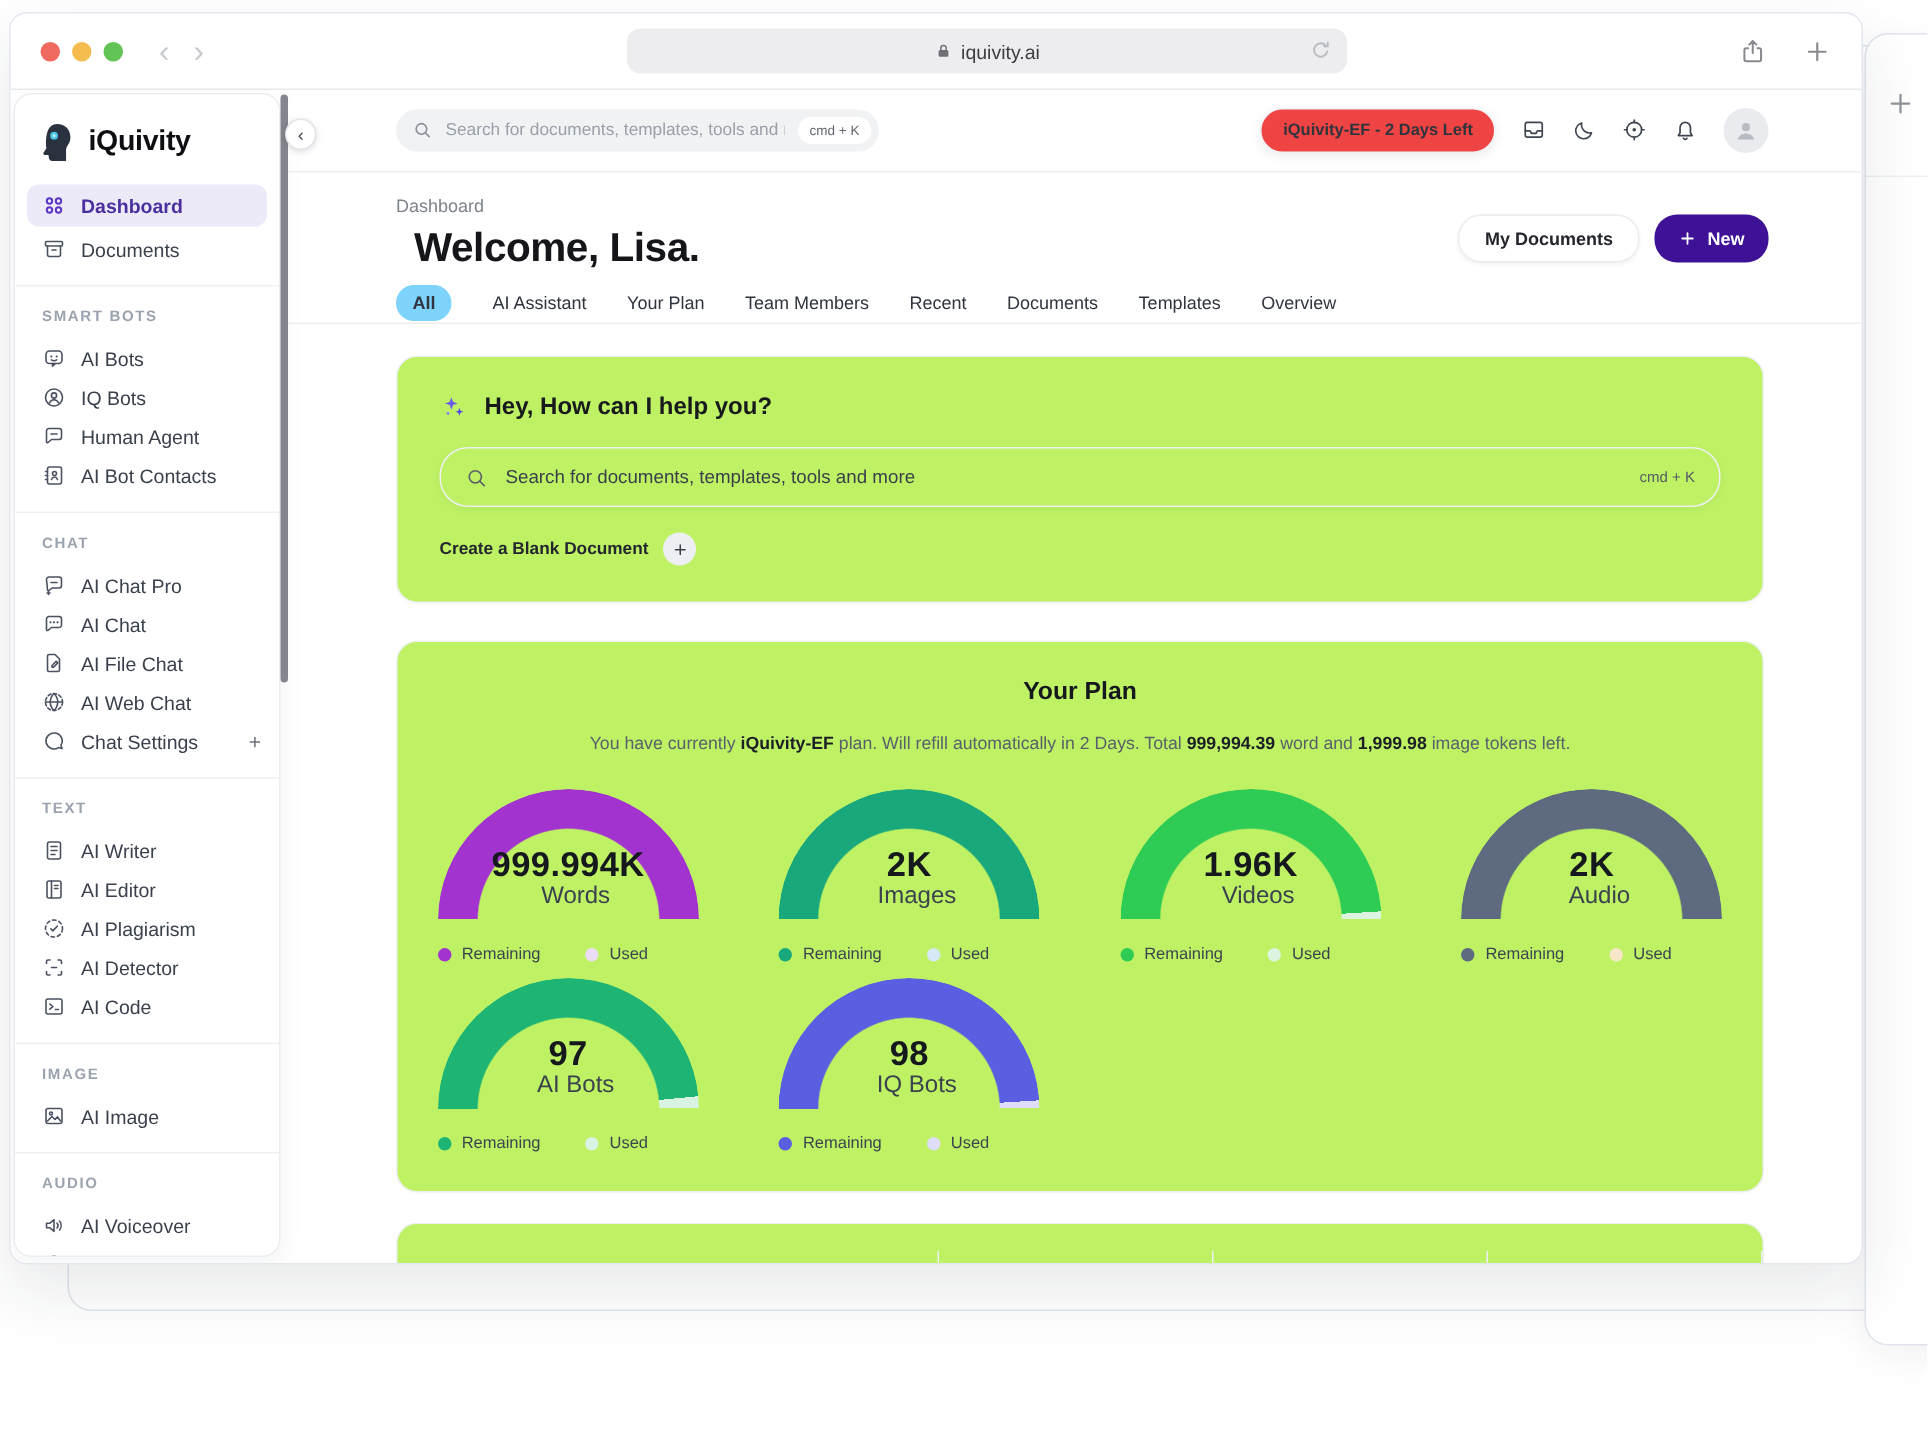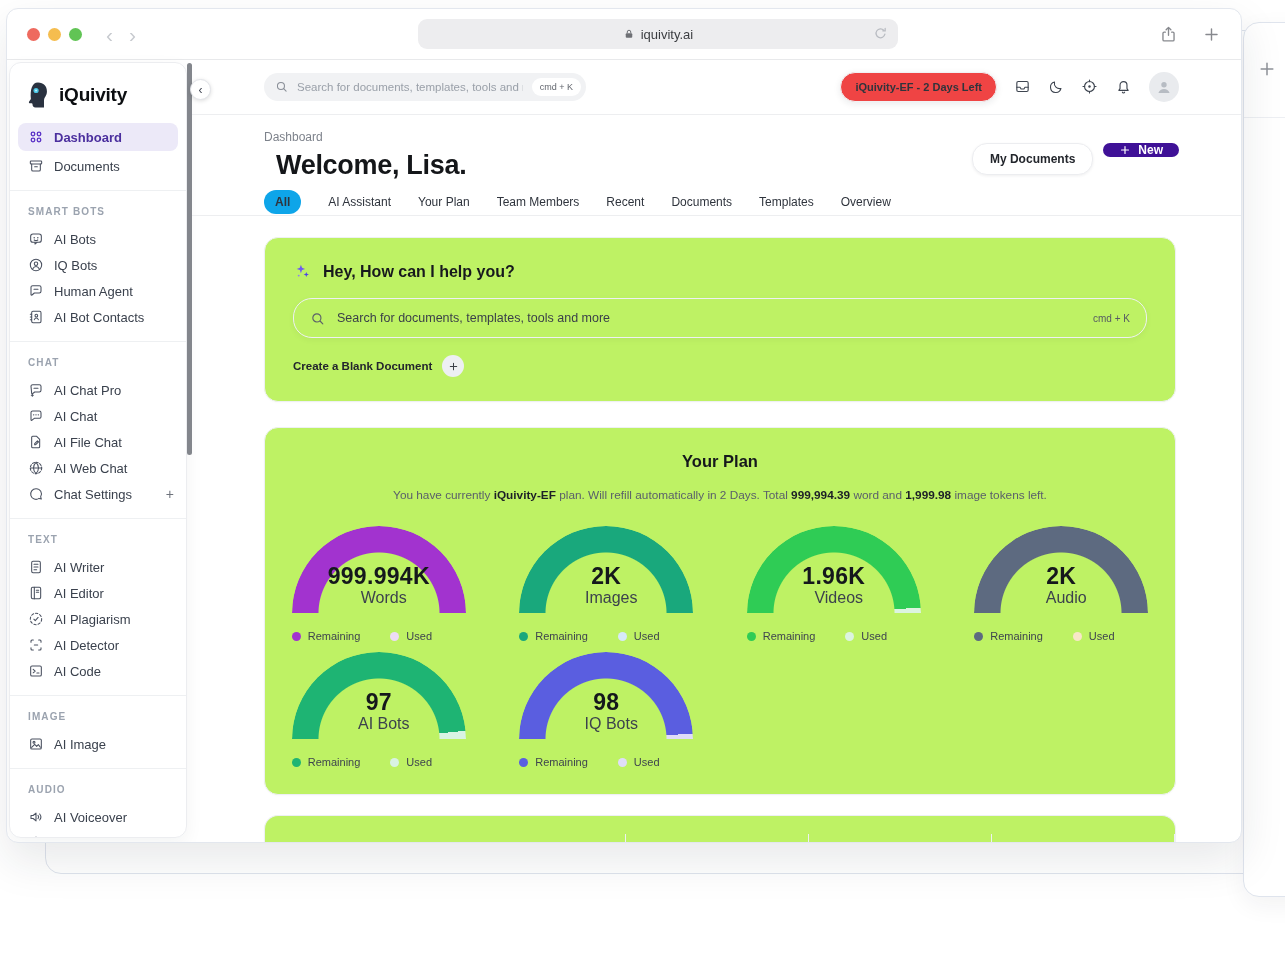--- a/index.html
+++ b/index.html
@@ -66,26 +66,26 @@
   .plan-pill{background:#ef4444;border:1px solid #f1f2f4;box-shadow:0 2px 7px rgba(25,30,40,.09);border-radius:16px;
              padding:8px 14px;font-size:11px;font-weight:700;color:#2f343c;white-space:nowrap;}
   .icon-btn{color:#3e4550;}
   .avatar{width:30px;height:30px;border-radius:50%;background:#e9ebee;display:flex;align-items:center;justify-content:center;}
 
   .welcome{position:relative;height:101px;padding:15px 62px 0 77px;border-bottom:1px solid #edeef0;box-sizing:border-box;}
   .crumb{font-size:12px;color:#7d828b;}
   .page-title{font-size:27px;font-weight:800;letter-spacing:-.3px;color:#141619;margin-top:6px;margin-left:12px;}
   .tabs{display:flex;align-items:center;gap:27px;margin-top:14px;font-size:12px;color:#2f343d;}
   .tab{cursor:default;}
-  .tab.active{background:#0ea5e9;border-radius:13px;padding:5px 11px;margin:-5px 0;font-weight:600;}
+  .tab.active{background:#7dd3fc;border-radius:13px;padding:5px 11px;margin:-5px 0;font-weight:600;}
   .welcome-actions{position:absolute;right:62px;top:28px;display:flex;gap:10px;}
   .btn-light{height:30px;padding:0 17px;border-radius:15px;background:#fff;border:1px solid #ecedf0;
              box-shadow:0 1px 3px rgba(25,30,40,.07);font-size:12px;font-weight:700;color:#23262c;
              display:flex;align-items:center;}
-  .btn-primary{height:14px;padding:0 16px;border-radius:15px;background:#3f1197;color:#fff;font-size:12px;
+  .btn-primary{height:32px;padding:0 16px;border-radius:15px;background:#3f1197;color:#fff;font-size:12px;
                font-weight:700;display:flex;align-items:center;gap:7px;border:0;}
 
   .content{padding:21px 0 0 77px;}
   .card{width:912px;background:#bef264;border:1px solid #eef0f3;border-radius:14px;box-sizing:border-box;
         box-shadow:0 1px 2px rgba(25,30,40,.02);}
 
   .assistant{padding:24px 28px;margin-bottom:25px;}
   .assist-head{display:flex;align-items:center;gap:11px;font-size:16px;font-weight:700;color:#17191d;}
   .assist-search{margin-top:17px;height:38px;border:1px solid #eef0f3;border-radius:19px;
                  box-shadow:0 2px 6px rgba(25,30,40,.05);display:flex;align-items:center;gap:10px;padding:0 16px;}

